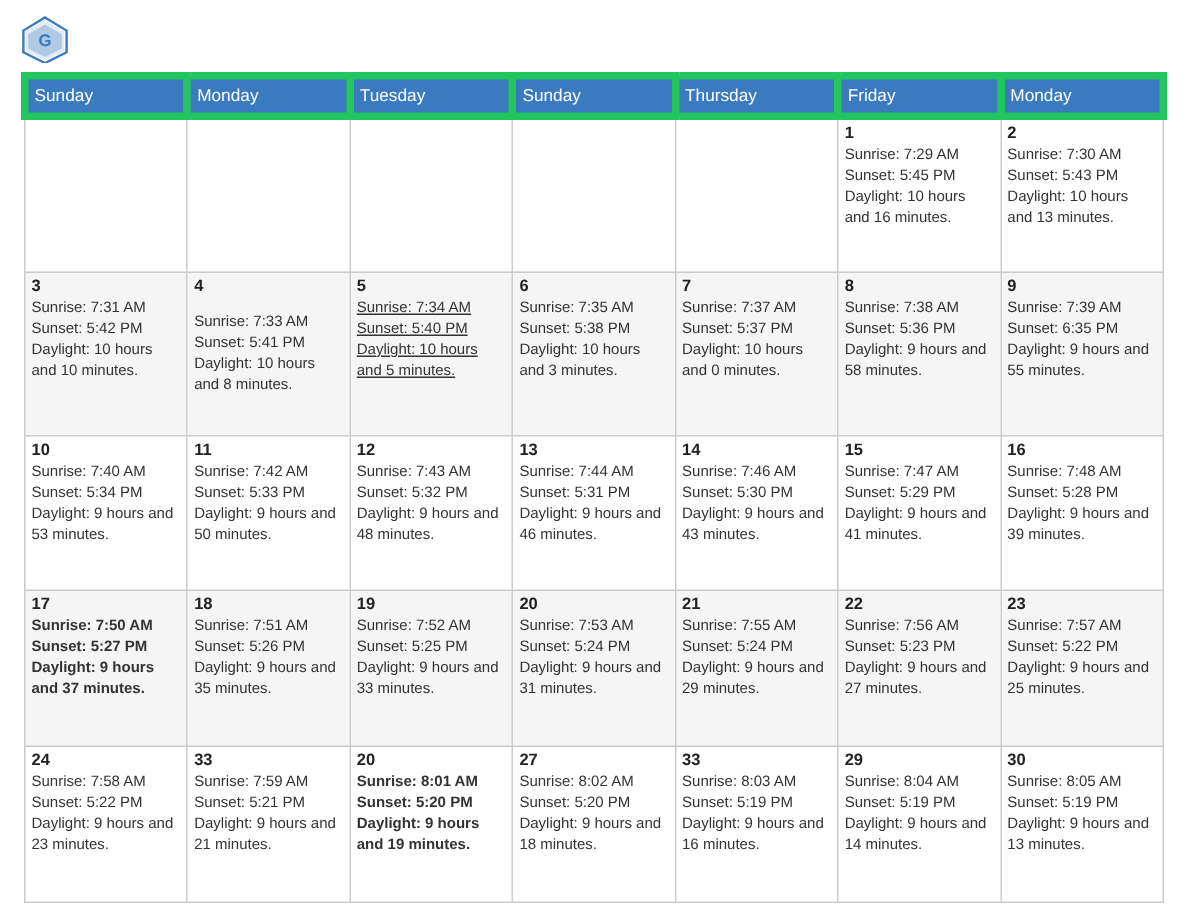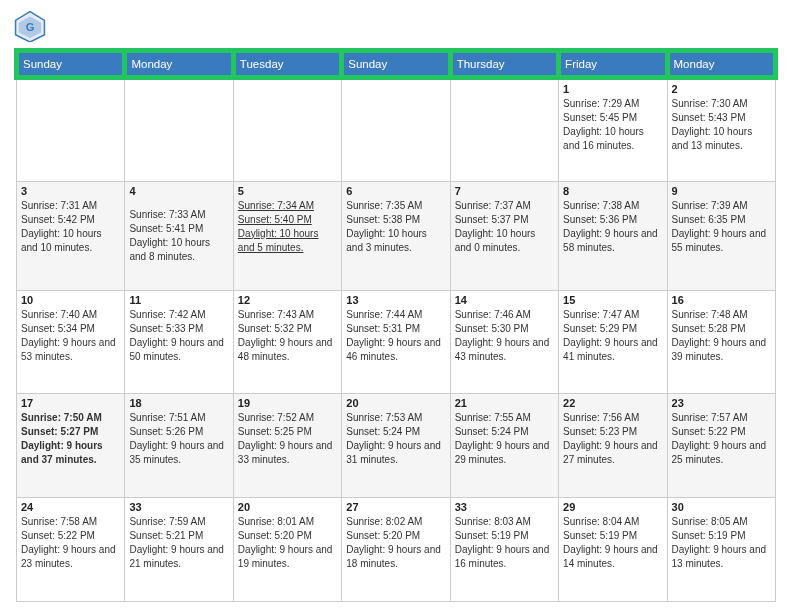--- a/index.html
+++ b/index.html
@@ -298,21 +298,21 @@
 Daylight: 9 hours and 23 minutes.</div>
           </td>
           <td>
             <span class="day-number">33</span>
             <div class="day-info" style="white-space: pre-line;">Sunrise: 7:59 AM
 Sunset: 5:21 PM
 Daylight: 9 hours and 21 minutes.</div>
           </td>
           <td>
             <span class="day-number">20</span>
-            <div class="day-info" style="white-space: pre-line;">Sunrise: 8:01 AM
+            <div class="day-info" style="white-space: pre-line; font-weight: bold;">Sunrise: 8:01 AM
 Sunset: 5:20 PM
 Daylight: 9 hours and 19 minutes.</div>
           </td>
           <td>
             <span class="day-number">27</span>
             <div class="day-info" style="white-space: pre-line;">Sunrise: 8:02 AM
 Sunset: 5:20 PM
 Daylight: 9 hours and 18 minutes.</div>
           </td>
           <td>

